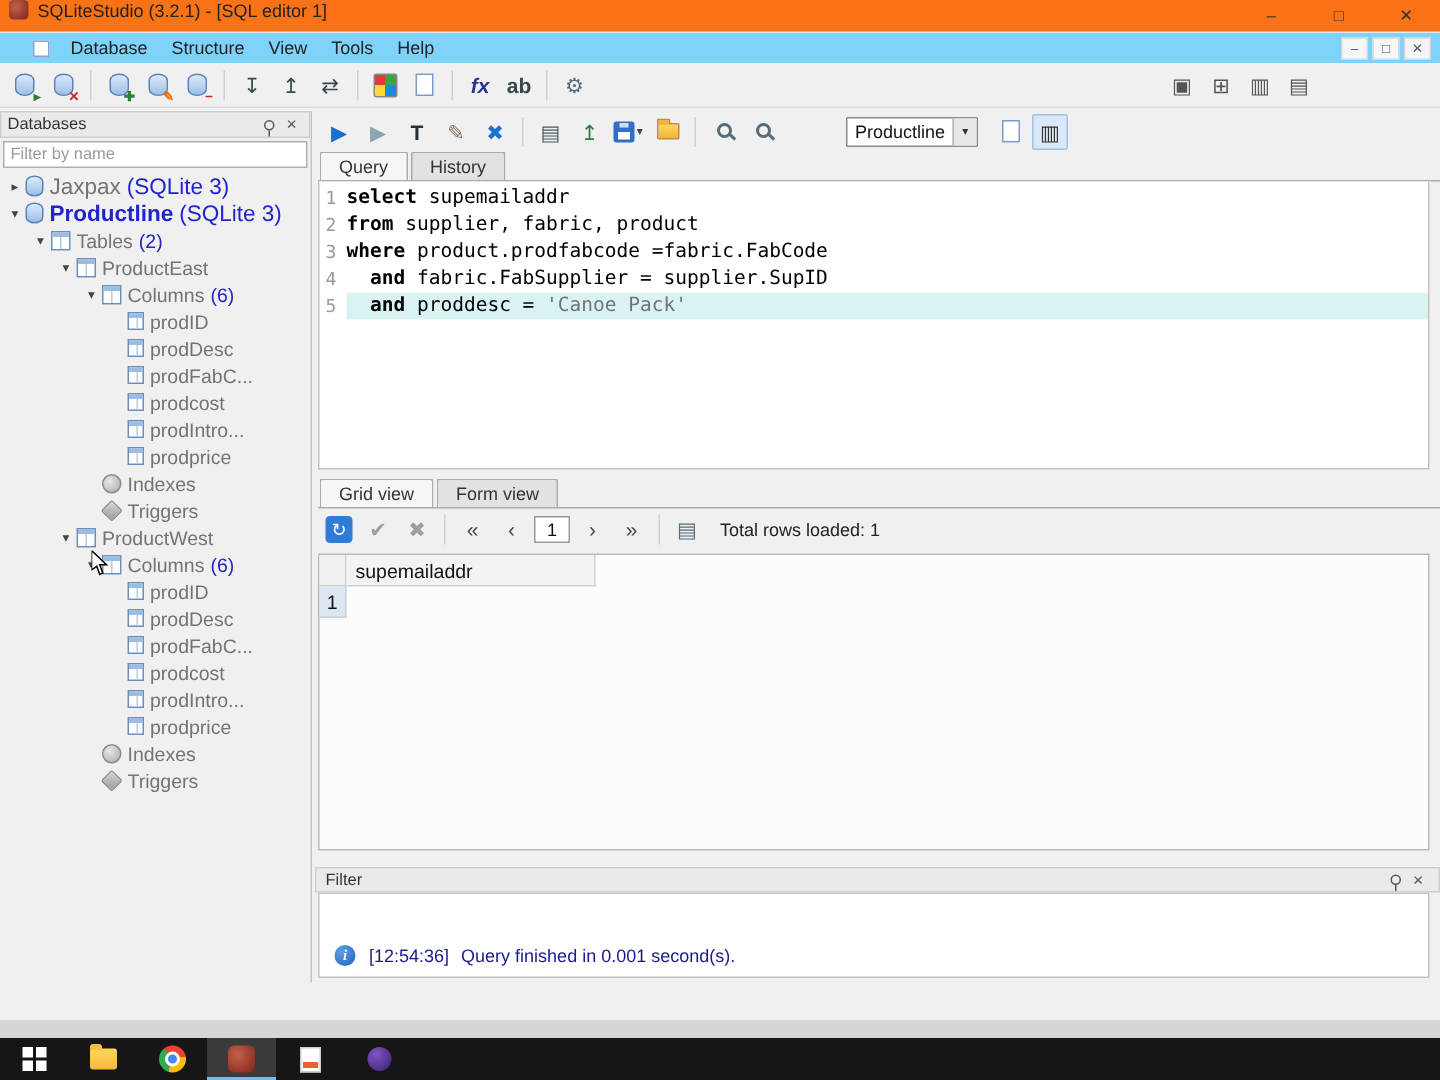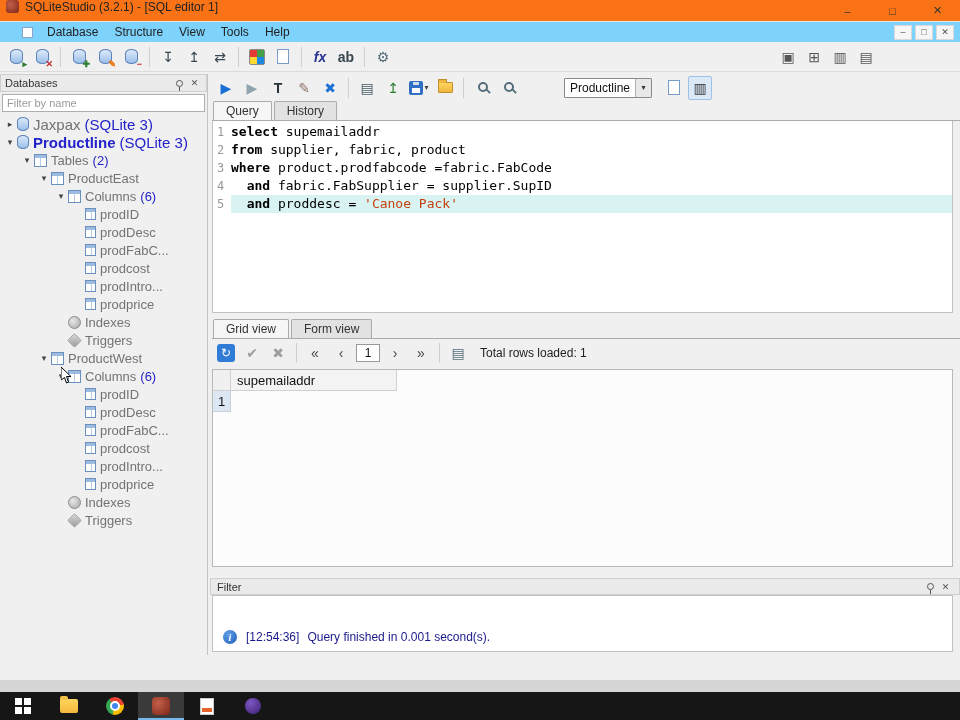--- a/index.html
+++ b/index.html
@@ -86,21 +86,21 @@
 #editor-tabs{top:27px;height:20px}
 .tab{height:19px;padding:0 12px;display:flex;align-items:center;font-size:12px;background:#e2e2e2;border:1px solid #ababab;border-bottom:none;border-radius:2px 2px 0 0;margin-right:2px;color:#333}
 .tab.selected{background:#f6f6f6;font-weight:normal}
 .code-box{position:absolute;left:2px;top:47px;right:7px;height:192px;background:#fff;border:1px solid #c2c2c2;border-top:none;font-family:"DejaVu Sans Mono",monospace;font-size:13px;padding-top:2px}
 .code-line{display:flex;height:18px;line-height:18px}
 .gutter{width:18px;flex:none;color:#999;padding-left:4px;font-size:12px}
 .line-body{flex:1;white-space:pre}
 .code-line.current .line-body{background:#d9f3f3}
 .seg-keyword{font-weight:bold;color:#000}
 .seg-plain{color:#000}
-.seg-string{color:#c2410c}
+.seg-string{color:#737373}
 #results-tabs{top:246px;height:19px}
 .results-toolbar{position:absolute;left:2px;top:265px;right:0;height:28px;display:flex;align-items:center;padding-left:2px}
 .page-box{min-width:24px;height:18px;border:1px solid #9a9a9a;background:#fff;display:flex;align-items:center;justify-content:center;font-size:12px;padding:0 4px;margin:0 1px}
 .total-label{margin-left:10px;font-size:12px;color:#222}
 .grid-box{position:absolute;left:2px;top:295px;right:7px;height:198px;background:#fcfcfc;border:1px solid #b8b8b8}
 .grid-header{display:flex;height:21px}
 .grid-corner{width:18px;background:#f0f0f0;border-right:1px solid #d0d0d0;border-bottom:1px solid #d0d0d0}
 .grid-colh{width:166px;background:#f3f3f3;border-right:1px solid #d0d0d0;border-bottom:1px solid #d0d0d0;display:flex;align-items:center;padding-left:6px;font-size:13px}
 .grid-row{display:flex;height:21px}
 .grid-rownum{width:18px;background:#dde7f3;border-right:1px solid #c8cfd8;border-bottom:1px solid #c8cfd8;display:flex;align-items:center;justify-content:center;font-size:13px}

